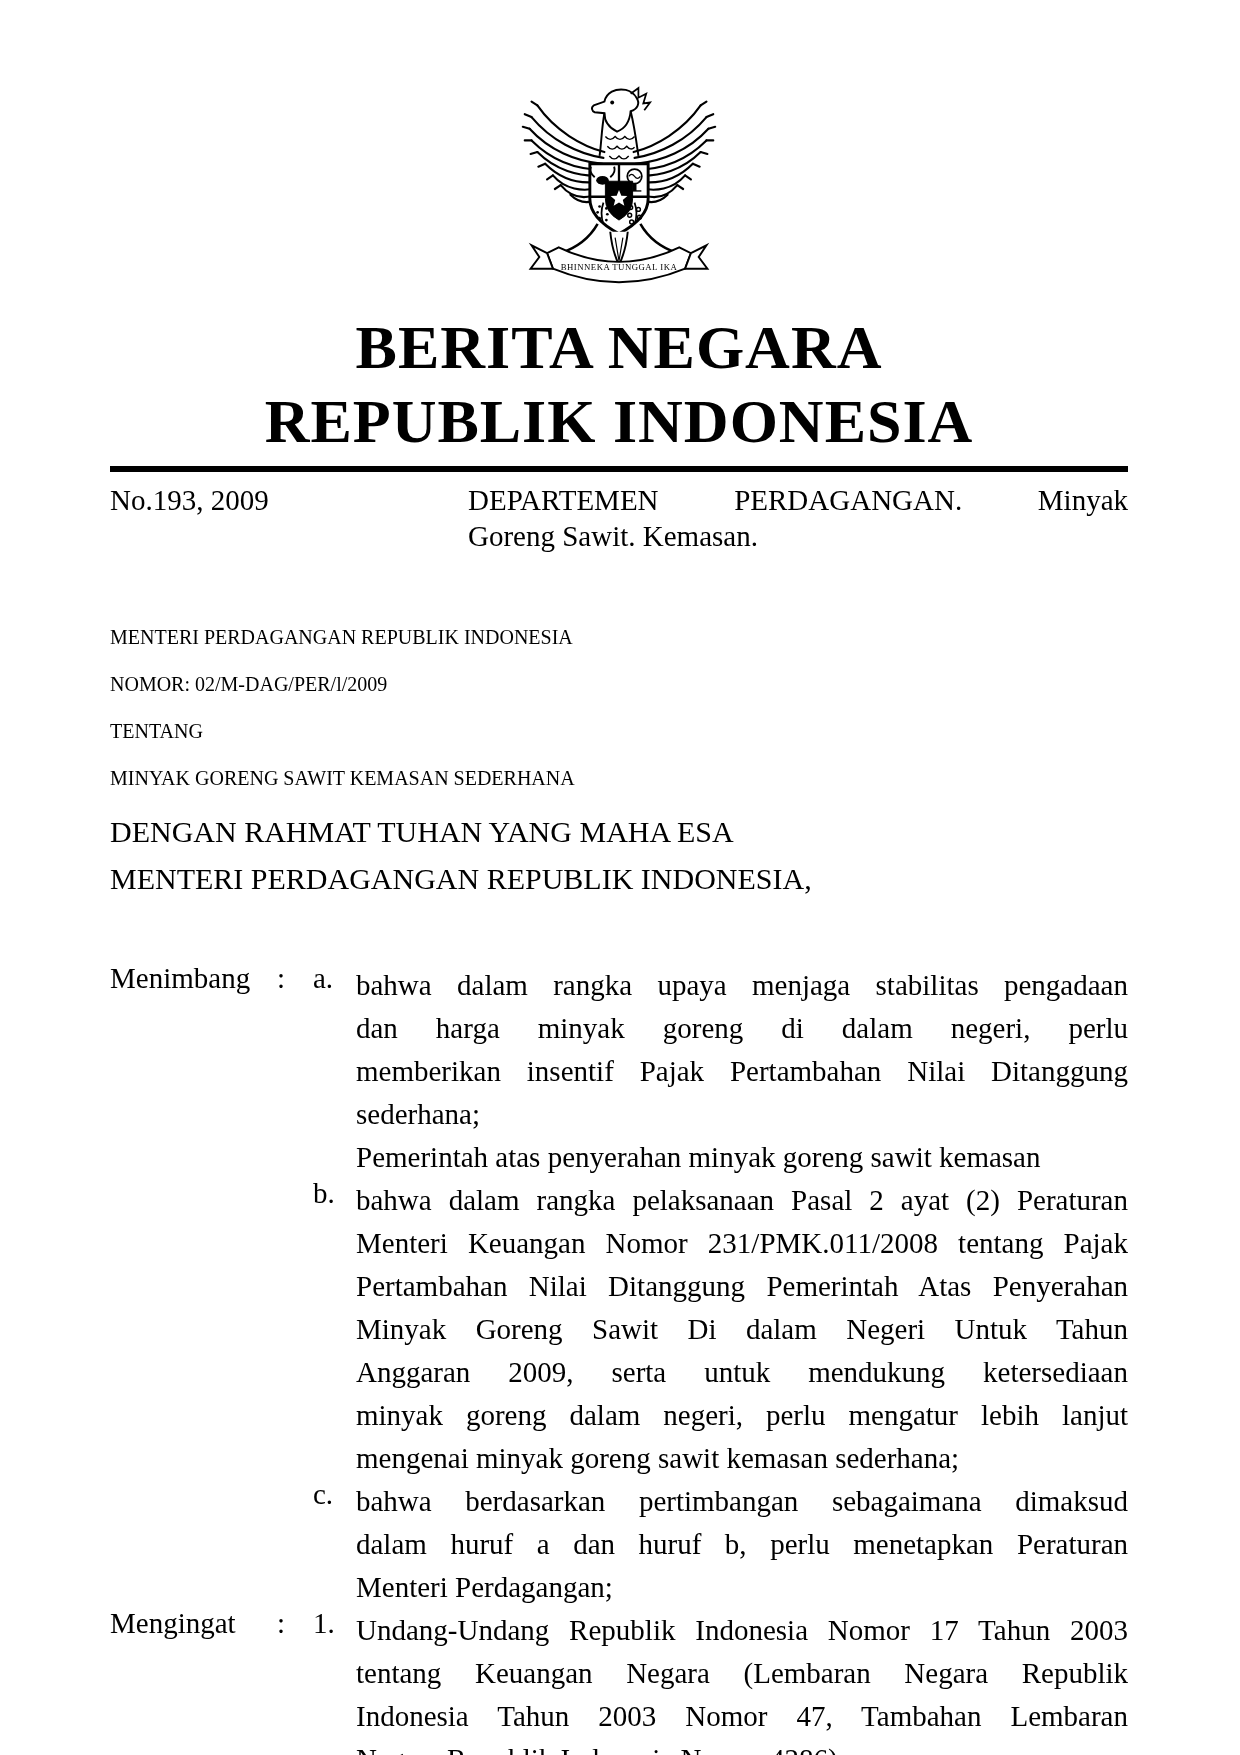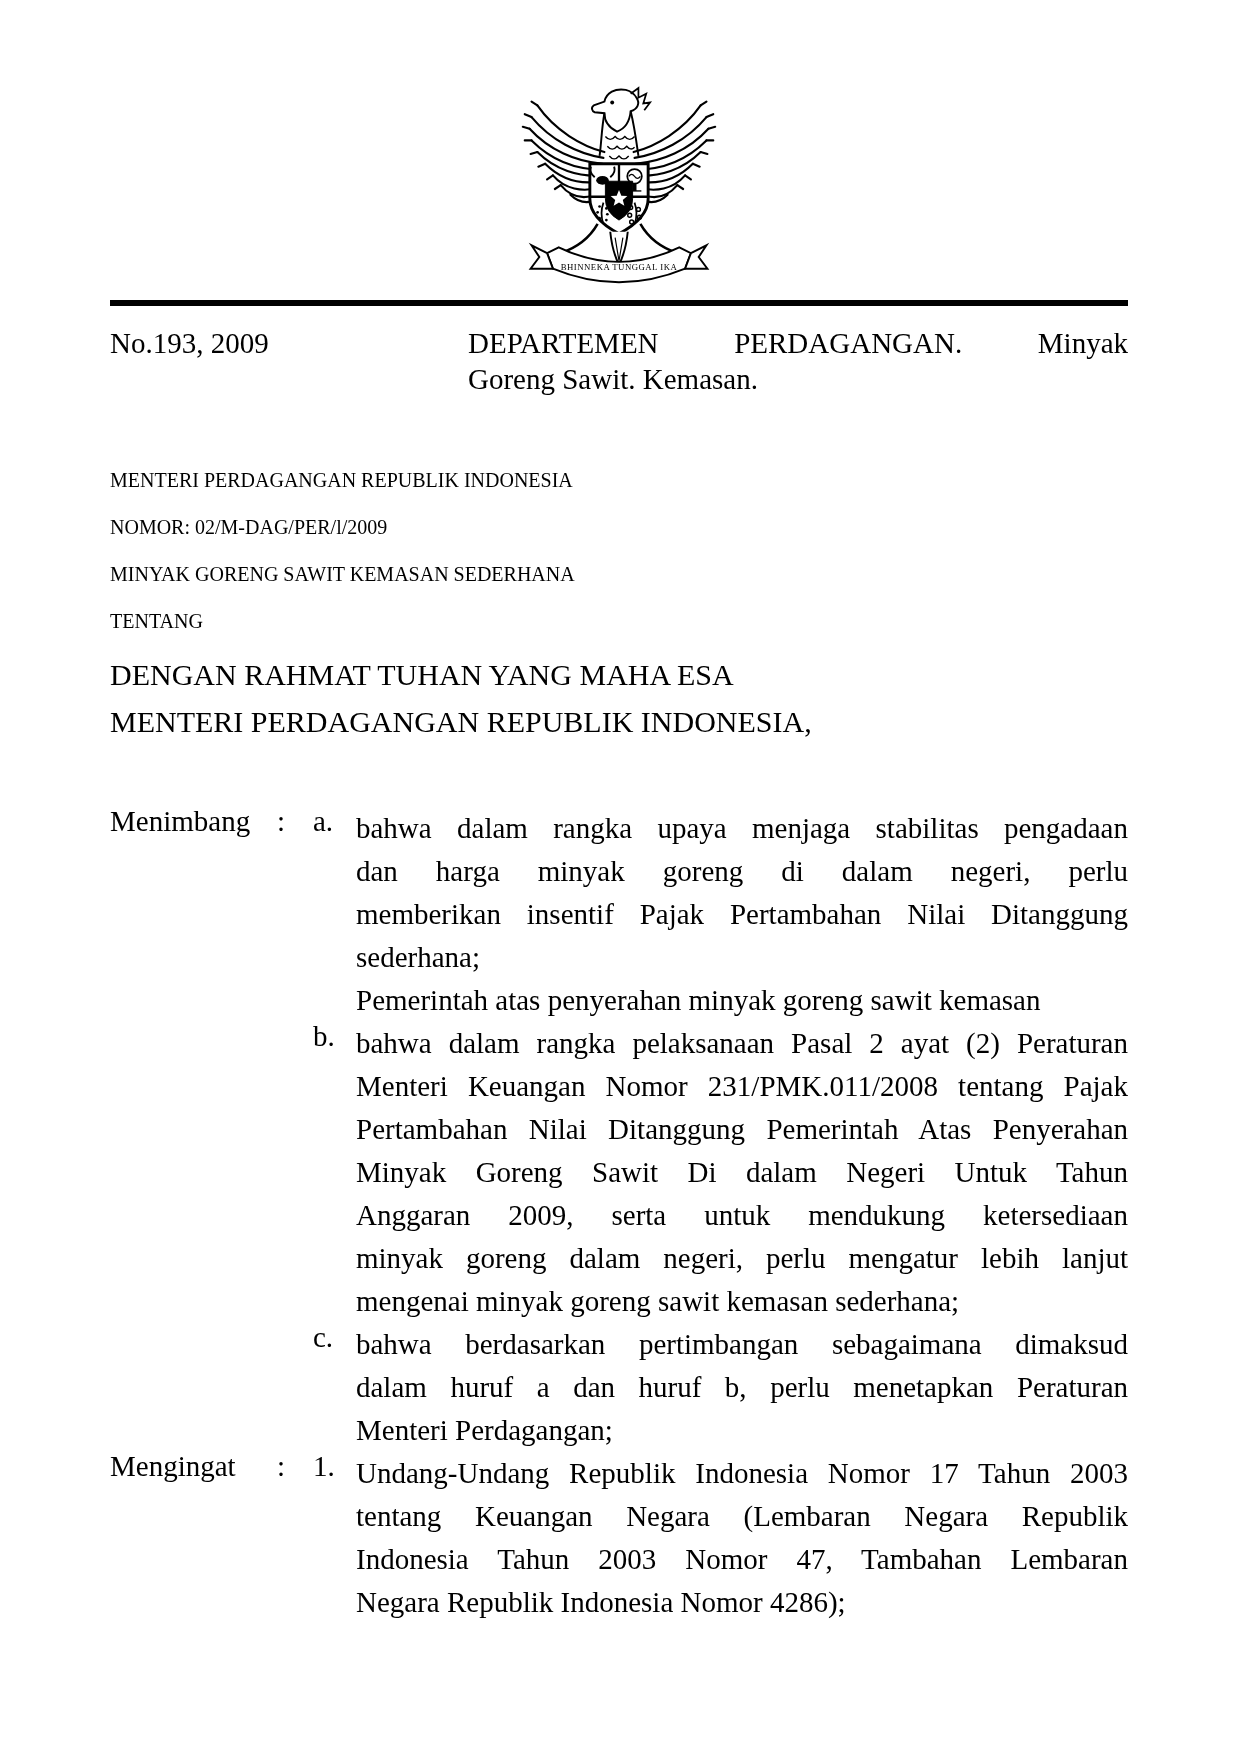--- a/index.html
+++ b/index.html
@@ -13,21 +13,21 @@
   
   .emblem{width:214px;height:206px;margin:86px auto 0;}
   .emblem svg{display:block;width:100%;height:100%;}
   
   .masthead{
     margin-top:18px;text-align:center;font-weight:bold;
     font-size:62px;line-height:74px;letter-spacing:1px;white-space:nowrap;
   }
   .rule{height:6px;background:#000;margin-top:8px;}
   
-  .header-row{display:grid;grid-template-columns:358px 660px;margin-top:19px;font-size:29px;line-height:36px;}
+  .header-row{display:grid;grid-template-columns:358px 660px;margin-top:10px;font-size:29px;line-height:36px;}
   .force-justify{text-align:justify;text-align-last:justify;}
   
   .heading-block{margin-top:60px;text-align:left;font-size:20px;line-height:47px;}
   .invocation{margin-top:6px;font-size:30px;line-height:47px;}
   
   .body-sections{margin-top:58px;font-size:29px;line-height:36px;font-family:Liberation Serif, serif;}
   .clause-row{display:grid;grid-template-columns:167px 36px 43px 1fr;}
   .clause-heading,.clause-colon,.clause-marker{white-space:nowrap;}
   .lines .jline{text-align:justify;text-align-last:justify;margin-top:7px;}
   .lines .jline:last-child{text-align-last:left;}
@@ -134,35 +134,39 @@
       </g>
       <g>
         <path d="M36,172 L48,166 Q110,196 172,166 L184,172 L178,188 Q110,216 42,188 Z" fill="#fff" stroke="#000" stroke-width="2"></path>
         <path d="M36,172 L20,164 L28,176 L19,188 L42,188 Z" fill="#fff" stroke="#000" stroke-width="2"></path>
         <path d="M184,172 L200,164 L192,176 L201,188 L178,188 Z" fill="#fff" stroke="#000" stroke-width="2"></path>
         <text x="110" y="189" text-anchor="middle" font-size="9" letter-spacing="0.5" fill="#000" font-family="'Liberation Serif',serif">BHINNEKA TUNGGAL IKA</text>
       </g>
     </svg>
   </div>
 
+  <div class="masthead">
+    <div>BERITA NEGARA</div>
+    <div>REPUBLIK INDONESIA</div>
+  </div>
   <div class="rule"></div>
 
   <div class="header-row">
     <div>No.193, 2009</div>
     <div>
       <div class="force-justify">DEPARTEMEN PERDAGANGAN. Minyak</div>
       <div>Goreng Sawit. Kemasan.</div>
     </div>
   </div>
 
   <div class="heading-block">
     <div>MENTERI PERDAGANGAN REPUBLIK INDONESIA</div>
     <div>NOMOR: 02/M-DAG/PER/l/2009</div>
+    <div>TENTANG</div>
     <div>MINYAK GORENG SAWIT KEMASAN SEDERHANA</div>
-    <div>TENTANG</div>
   </div>
   <div class="invocation">
     <div>DENGAN RAHMAT TUHAN YANG MAHA ESA</div>
     <div>MENTERI PERDAGANGAN REPUBLIK INDONESIA,</div>
   </div>
 
   <div class="body-sections">
 
     <div class="clause-row">
       <div class="clause-heading">Menimbang</div>

